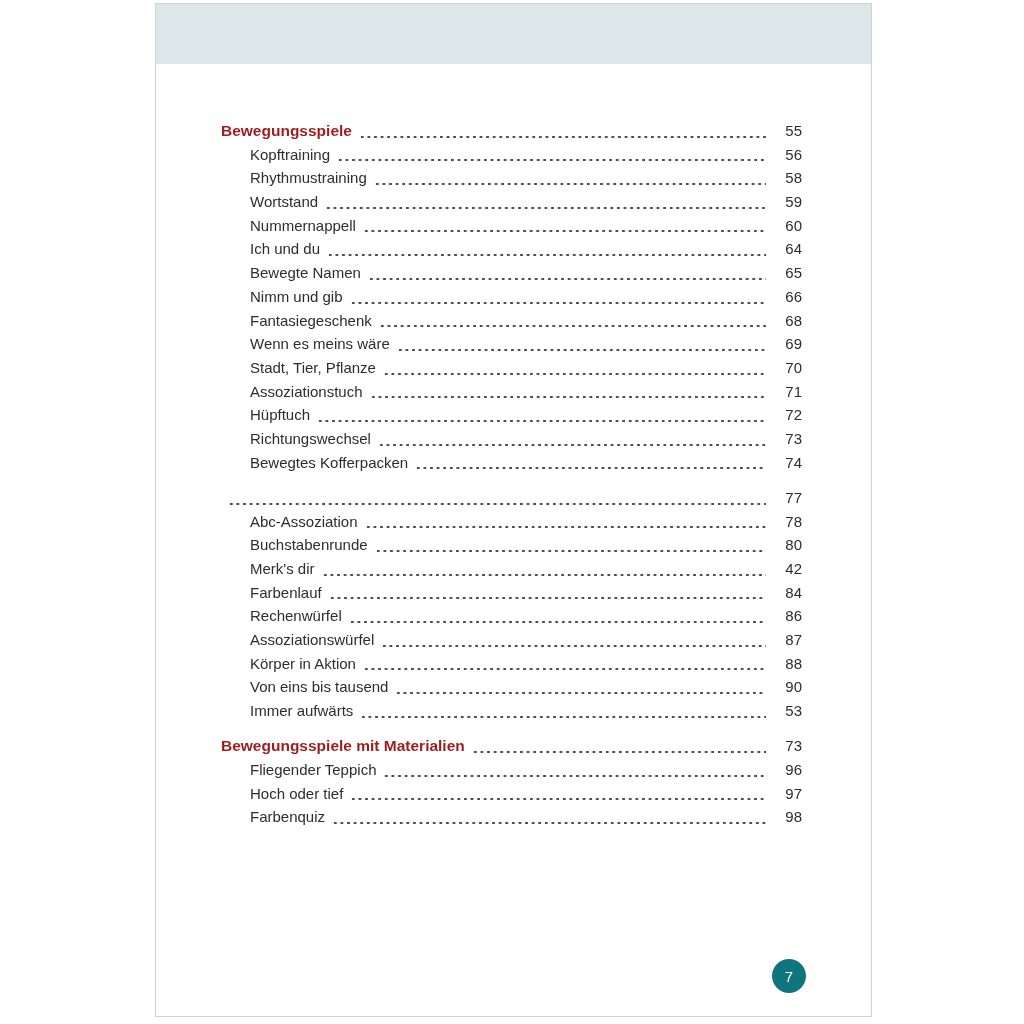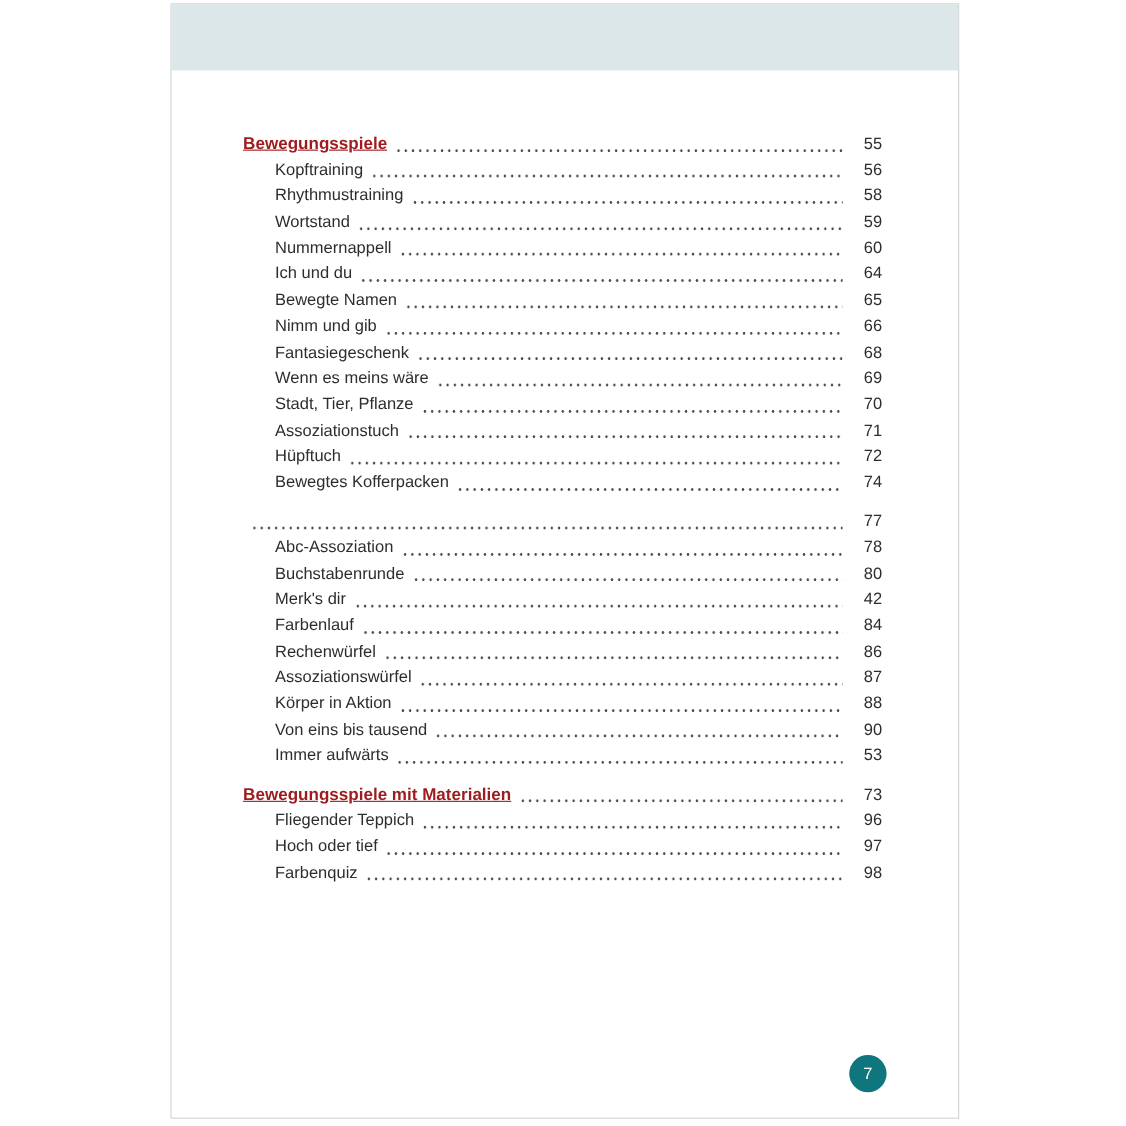--- a/index.html
+++ b/index.html
@@ -32,21 +32,20 @@
     align-items: baseline;
     height: 23.7px;
     line-height: 23.7px;
     font-size: 15px;
     color: #2d2d2d;
   }
   .toc-row.head .label {
     font-weight: bold;
     font-size: 15.5px;
     color: #9e1b1e;
-    text-decoration: underline;
   }
   .toc-row.sub {
     padding-left: 29px;
     justify-content: flex-end;
   }
   .label {
     white-space: nowrap;
   }
   .dots {
     flex: 1;
@@ -142,20 +141,25 @@
           <span class="label">Assoziationstuch</span>
           <span class="dots"></span>
           <span class="num">71</span>
         </div>
         <div class="toc-row sub">
           <span class="label">Hüpftuch</span>
           <span class="dots"></span>
           <span class="num">72</span>
         </div>
         <div class="toc-row sub">
+          <span class="label">Richtungswechsel</span>
+          <span class="dots"></span>
+          <span class="num">73</span>
+        </div>
+        <div class="toc-row sub">
           <span class="label">Bewegtes Kofferpacken</span>
           <span class="dots"></span>
           <span class="num">74</span>
         </div>
       </section>
       <section class="toc-section">
         <div class="toc-row head">
           <span class="dots"></span>
           <span class="num">77</span>
         </div>

